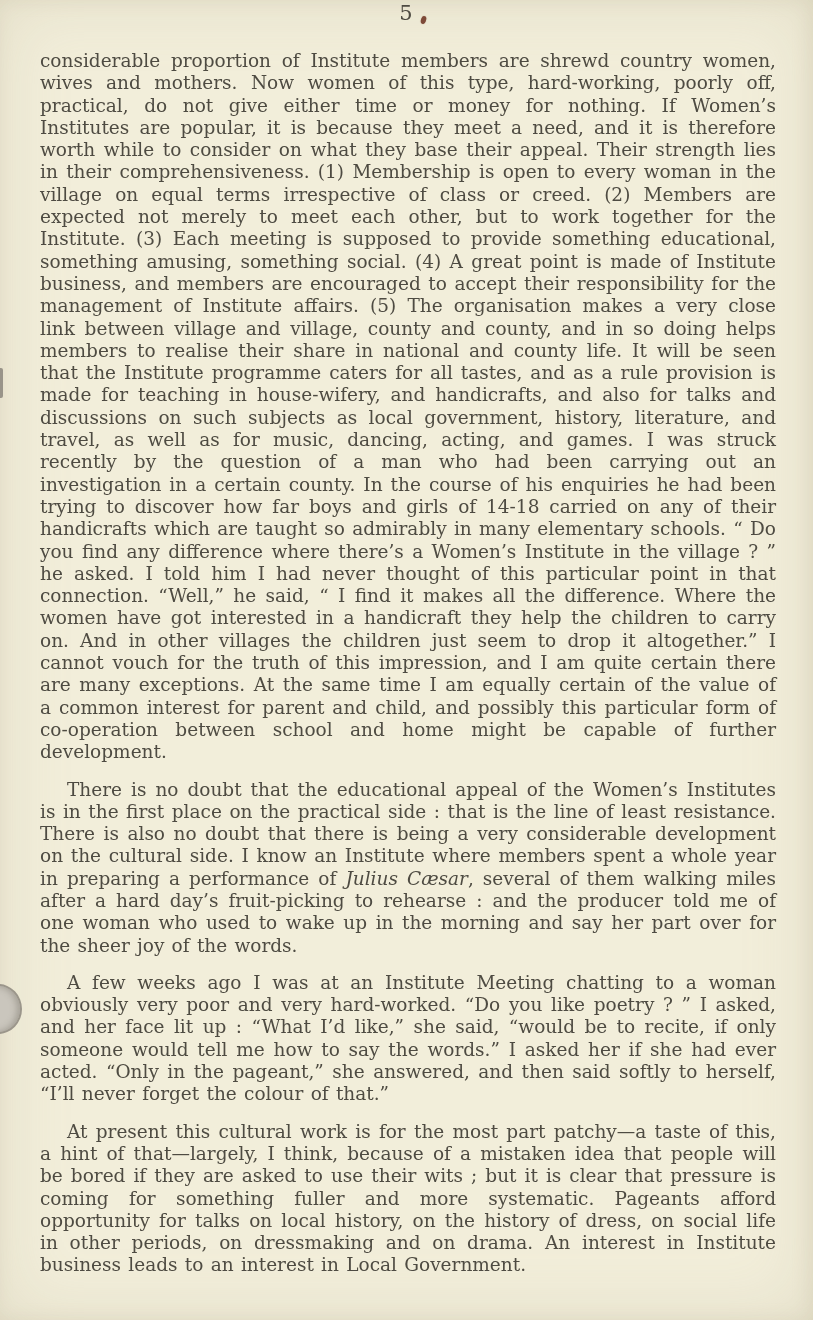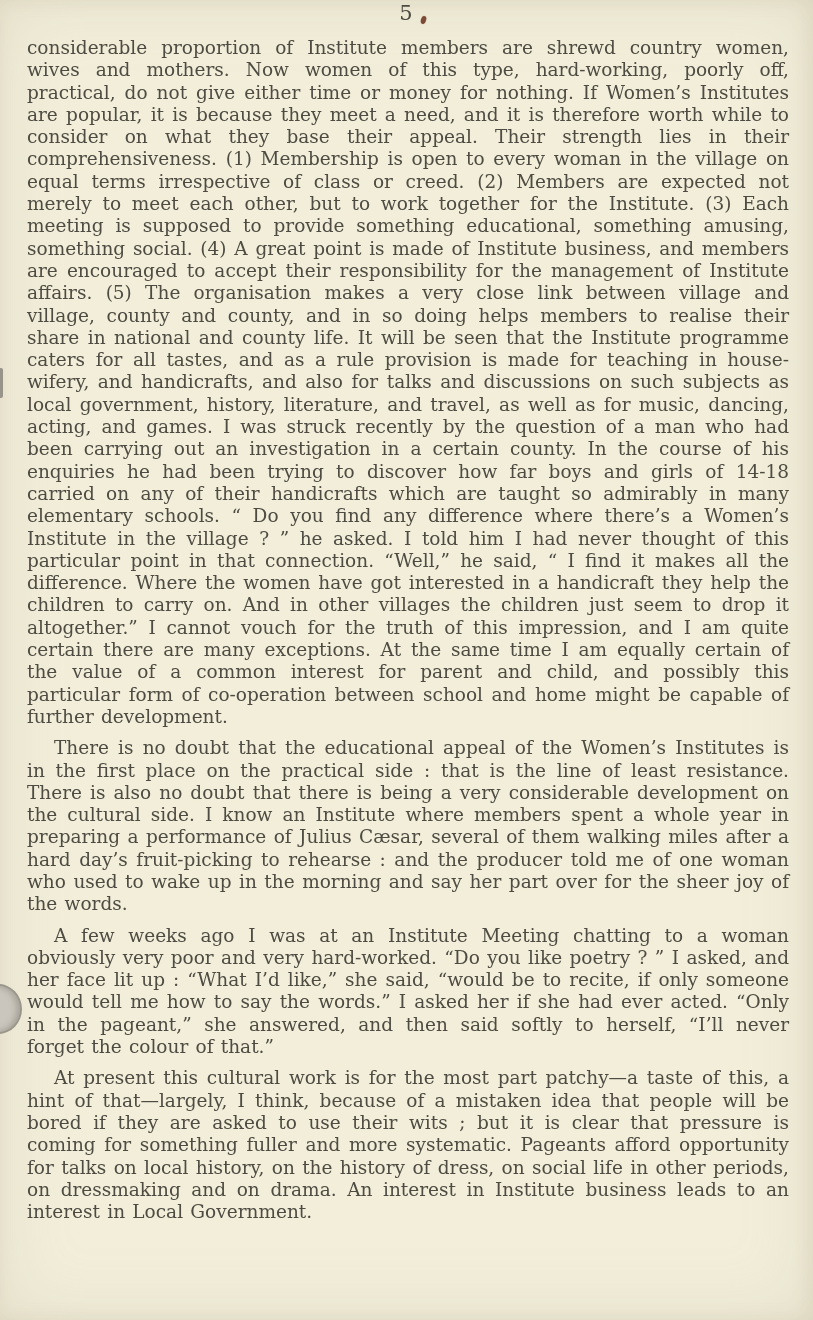--- a/index.html
+++ b/index.html
@@ -66,23 +66,23 @@
     position: absolute;
     left: 25px;
     top: 35px;
     width: 766px;
     color: var(--ink);
     font-size: 18.5px;
     line-height: 22.3px;
     text-align: justify;
     word-spacing: 1.4px;
   }
-  .para { margin: 2px; }
+  .para { margin: 15px; }
   .para + .para { margin-top: 9px; text-indent: 27px; }
-  .italic { }
+  .italic { font-style: italic; }
 </style>
 </head>
 <body>
 
 <div class="page">
   <div class="page-number">5</div>
   <div class="speck"></div>
   <div class="edge-tick"></div>
   <div class="punch"></div>
 

